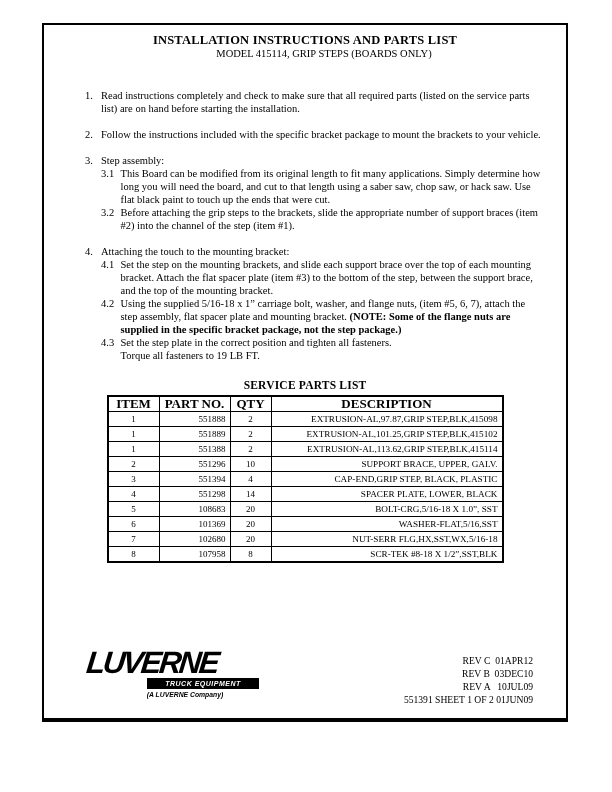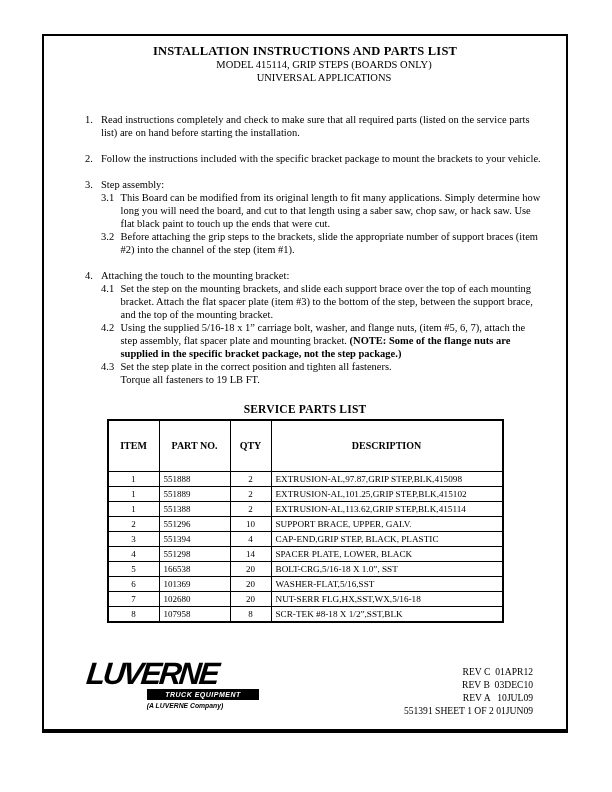--- a/index.html
+++ b/index.html
@@ -2,21 +2,21 @@
 <html><head>
 <meta charset="utf-8">
 <style>
   html,body{margin:0;padding:0;}
   body{
     width:612px;height:792px;background:#ffffff;position:relative;
     font-family:"Liberation Serif", serif;color:#000;
     -webkit-font-smoothing:antialiased;
   }
   .page-frame{
-    position:absolute;left:42px;top:34px;width:526px;height:699px;
+    position:absolute;left:42px;top:23px;width:526px;height:699px;
     border:2px solid #000;border-bottom-width:4px;box-sizing:border-box;
     overflow:hidden;
   }
   .doc-header{padding-top:9px;text-align:center;line-height:13px;}
   .doc-title{font-size:12.5px;font-weight:bold;letter-spacing:.2px;}
   .doc-sub{font-size:10.5px;padding-left:38px;}
   .instr-list{margin-top:29px;font-size:10.5px;line-height:13px;}
   .instr-item{display:flex;margin-bottom:13px;}
   .instr-num{width:16px;margin-left:41px;flex:none;}
   .instr-body{width:443px;flex:none;}
@@ -24,26 +24,26 @@
   .sub-num{width:19px;flex:none;}
   .sub-text{flex:1;padding-left:0.5px;}
   .bold{font-weight:bold;}
   .parts-heading{text-align:center;font-weight:bold;font-size:11.5px;margin-top:17px;letter-spacing:.2px;}
   table.parts{
     border-collapse:collapse;margin:4px auto 0 auto;
     font-size:9px;line-height:10px;
   }
   table.parts, table.parts th, table.parts td{border:1.5px solid #000;}
   table.parts{border-width:2px;}
-  table.parts th{font-size:10px;font-weight:bold;padding:20px 3px;text-align:center;}
+  table.parts th{font-size:13px;font-weight:bold;padding:2px 3px;text-align:center;}
   table.parts td{padding:2px 4px;}
   .col-item{width:42px;text-align:center;}
-  .col-part{width:62px;text-align:left;}
+  .col-part{width:62px;text-align:right;}
   .col-qty{width:32px;text-align:center;}
-  .col-desc{width:222px;text-align:left;}
+  .col-desc{width:222px;text-align:right;}
   td.col-desc{font-size:9.2px;}
   .doc-footer{position:absolute;left:0;top:621px;width:100%;height:72px;}
   .logo-block{position:absolute;left:41px;top:2px;width:178px;font-family:"Liberation Sans", sans-serif;}
   .logo-wordmark{
     font-weight:bold;font-style:italic;font-size:31px;line-height:30px;
     letter-spacing:-2.5px;transform:skewX(-6deg);transform-origin:left bottom;
     white-space:nowrap;
   }
   .logo-bar{
     margin-left:62px;width:112px;height:11px;background:#000;color:#fff;
@@ -65,21 +65,20 @@
   .rev-line{white-space:pre;}
 </style>
 </head>
 <body>
 
 <div class="page-frame">
 
   <div class="doc-header">
     <div class="doc-title">INSTALLATION INSTRUCTIONS AND PARTS LIST</div>
     <div class="doc-sub">MODEL 415114, GRIP STEPS (BOARDS ONLY)</div>
-    <div class="doc-sub">UNIVERSAL APPLICATIONS</div>
   </div>
 
   <div class="instr-list">
 
     <div class="instr-item">
       <div class="instr-num">1.</div>
       <div class="instr-body">Read instructions completely and check to make sure that all required parts (listed on the service parts list) are on hand before starting the installation.</div>
     </div>
 
     <div class="instr-item">
@@ -175,21 +174,21 @@
 
     <tr>
       <td class="col-item">4</td>
       <td class="col-part">551298</td>
       <td class="col-qty">14</td>
       <td class="col-desc">SPACER PLATE, LOWER, BLACK</td>
     </tr>
 
     <tr>
       <td class="col-item">5</td>
-      <td class="col-part">166538</td>
+      <td class="col-part">108683</td>
       <td class="col-qty">20</td>
       <td class="col-desc">BOLT-CRG,5/16-18 X 1.0”, SST</td>
     </tr>
 
     <tr>
       <td class="col-item">6</td>
       <td class="col-part">101369</td>
       <td class="col-qty">20</td>
       <td class="col-desc">WASHER-FLAT,5/16,SST</td>
     </tr>

